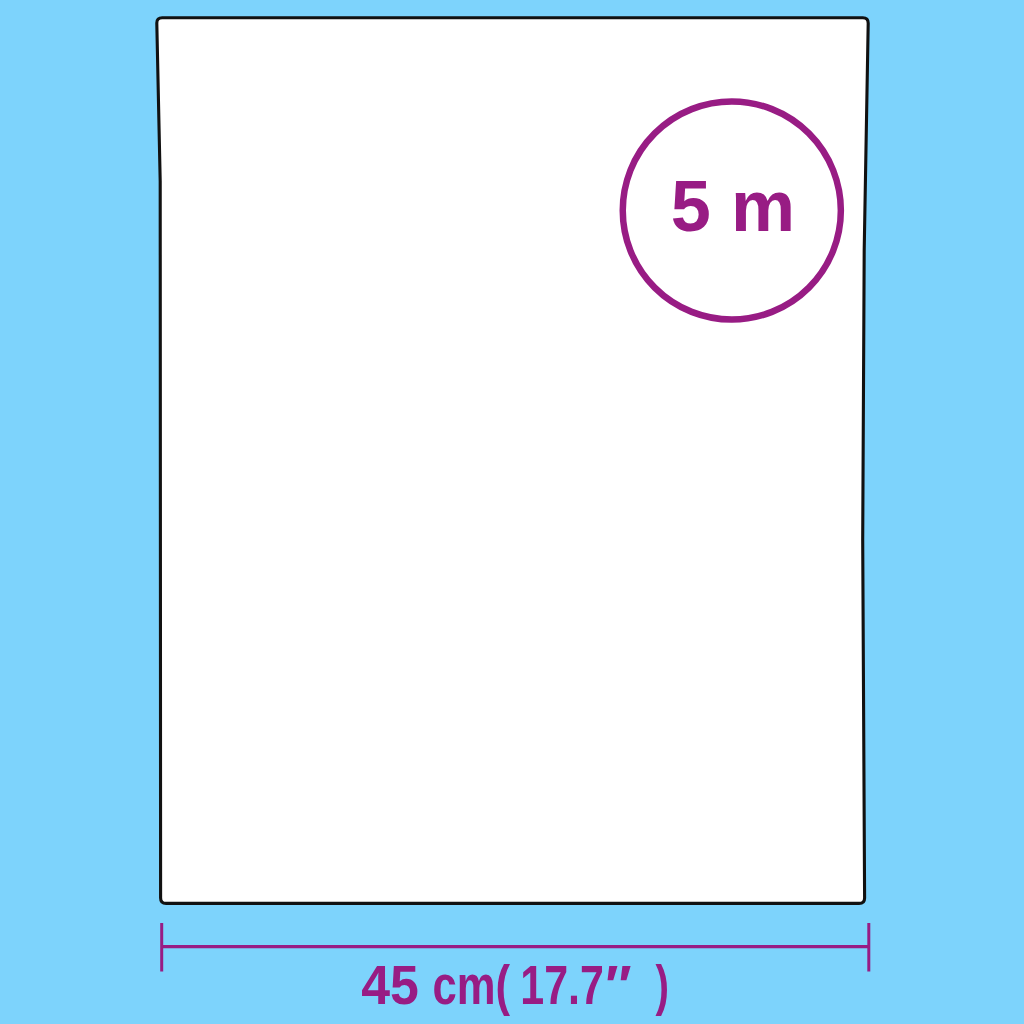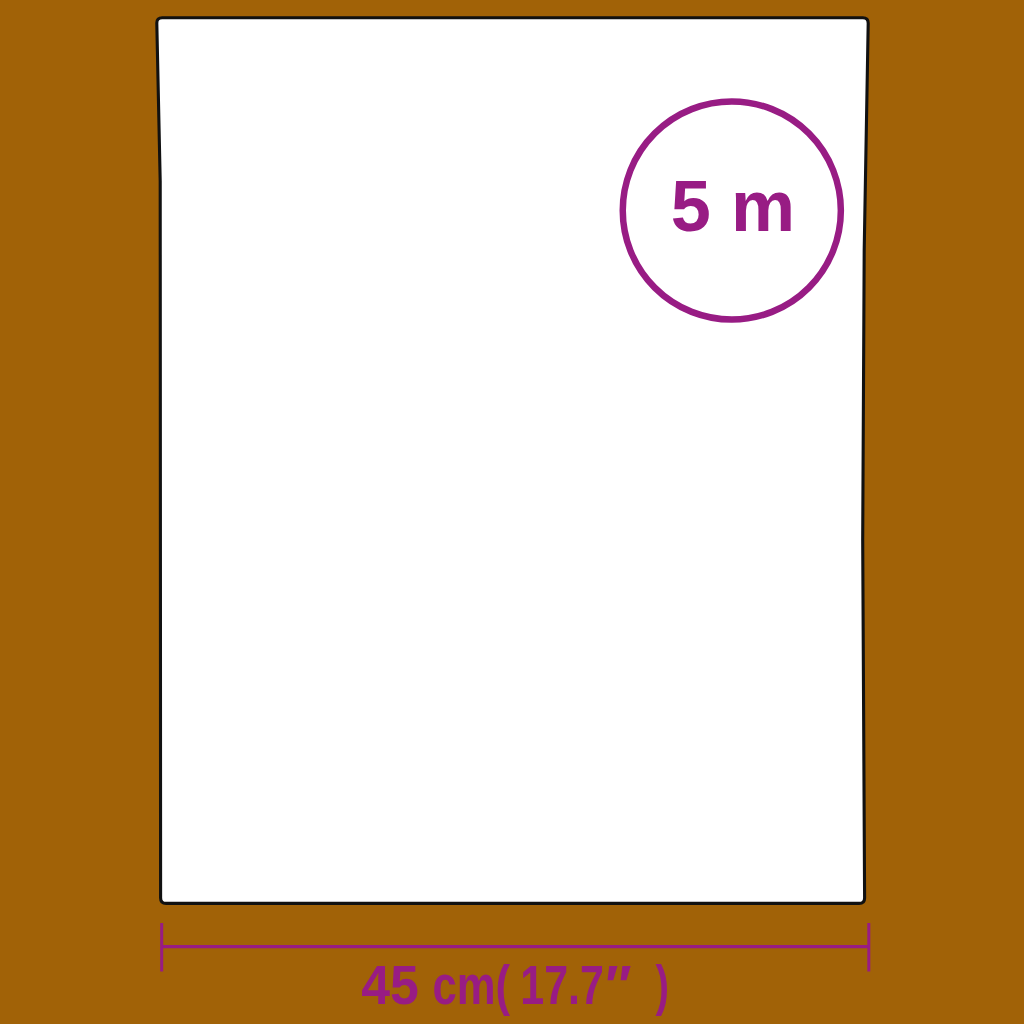--- a/index.html
+++ b/index.html
@@ -1,16 +1,16 @@
 <!DOCTYPE html>
 <html><head>
 <meta charset="utf-8">
 <style>
   html,body{margin:0;padding:0;background:#ffffff;}
-  .page{position:relative;width:1024px;height:1024px;background:#a16207;overflow:hidden;}
+  .page{position:relative;width:1024px;height:1024px;background:#7dd3fc;overflow:hidden;}
   svg{display:block;}
   text{font-family:"Liberation Sans", sans-serif;font-weight:bold;}
 </style>
 </head>
 <body>
 
 <div class="page">
 <svg width="1024" height="1024" viewBox="0 0 1024 1024" xmlns="http://www.w3.org/2000/svg">
 
   <path d="M 162.2 17.8

